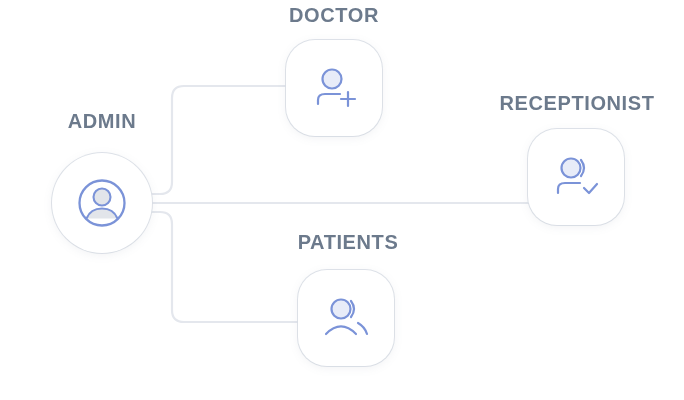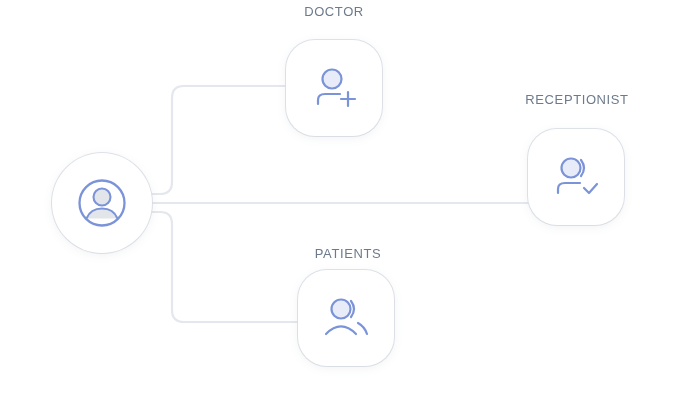--- a/index.html
+++ b/index.html
@@ -26,25 +26,25 @@
     height: 400px;
   }
 
   .node {
     position: absolute;
   }
   .node-label {
     position: absolute;
     width: 100%;
     text-align: center;
-    font-size: 13px;
+    font-size: 20px;
     letter-spacing: 0.6px;
     color: #6c7a8c;
     white-space: nowrap;
-    font-weight: 400;
+    font-weight: 700;
   }
   .node-card {
     position: absolute;
     background: #ffffff;
     box-shadow: 0 2px 10px rgba(120,130,150,0.10),
                 0 0 0 1px rgba(220,224,232,0.85);
     display: flex;
     align-items: center;
     justify-content: center;
   }
@@ -65,40 +65,41 @@
   #node-doctor .node-label { top: 4px; }
   #node-doctor .node-card { left: 32px; top: 40px; width: 96px; height: 96px; }
 
   
   #node-receptionist { left: 497px; top: 92px; width: 160px; height: 145px; }
   #node-receptionist .node-label { top: 0px; }
   #node-receptionist .node-card { left: 31px; top: 37px; width: 96px; height: 96px; }
 
   
   #node-patients { left: 268px; top: 231px; width: 160px; height: 140px; }
-  #node-patients .node-label { top: 15px; }
+  #node-patients .node-label { top: 0px; }
   #node-patients .node-card { left: 30px; top: 39px; width: 96px; height: 96px; }
 
   .icon-svg { display: block; }
 </style>
 </head>
 <body>
 
 <div id="stage">
 
   <svg id="connectors" viewBox="0 0 684 400" xmlns="http://www.w3.org/2000/svg">
 
     <path d="M 152 194 L 160 194 Q 172 194 172 182 L 172 98 Q 172 86 184 86 L 288 86" fill="none" stroke="#e4e7ed" stroke-width="2.2" stroke-linecap="round"></path>
 
     <path d="M 152 203 L 529 203" fill="none" stroke="#e4e7ed" stroke-width="2.2" stroke-linecap="round"></path>
 
     <path d="M 152 212 L 160 212 Q 172 212 172 224 L 172 310 Q 172 322 184 322 L 300 322" fill="none" stroke="#e4e7ed" stroke-width="2.2" stroke-linecap="round"></path>
   </svg>
 
   <div class="node" id="node-admin">
+    <div class="node-label">ADMIN</div>
     <div class="node-card circle">
       <svg class="icon-svg" width="56" height="56" viewBox="0 0 56 56" xmlns="http://www.w3.org/2000/svg">
         <circle cx="28" cy="28" r="22.5" fill="none" stroke="#7b93d8" stroke-width="2.3"></circle>
         <circle cx="28" cy="22" r="8.5" fill="#e2e5ea" stroke="#7b93d8" stroke-width="2.1"></circle>
         <path d="M 12.5 43.5 C 15.5 36 21 33.5 28 33.5 C 35 33.5 40.5 36 43.5 43.5" fill="#e2e5ea" stroke="#7b93d8" stroke-width="2.1" stroke-linecap="round" stroke-linejoin="round"></path>
       </svg>
     </div>
   </div>
 
   <div class="node" id="node-doctor">

